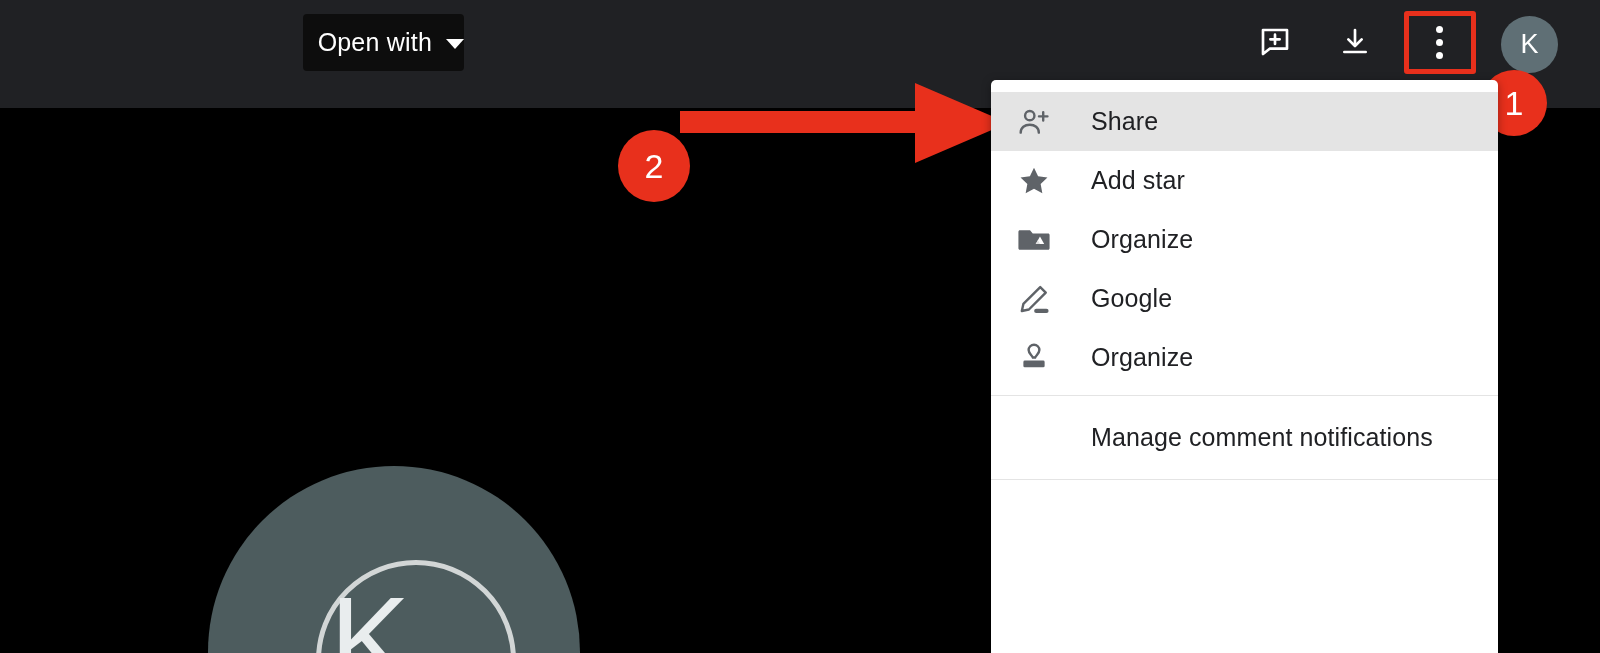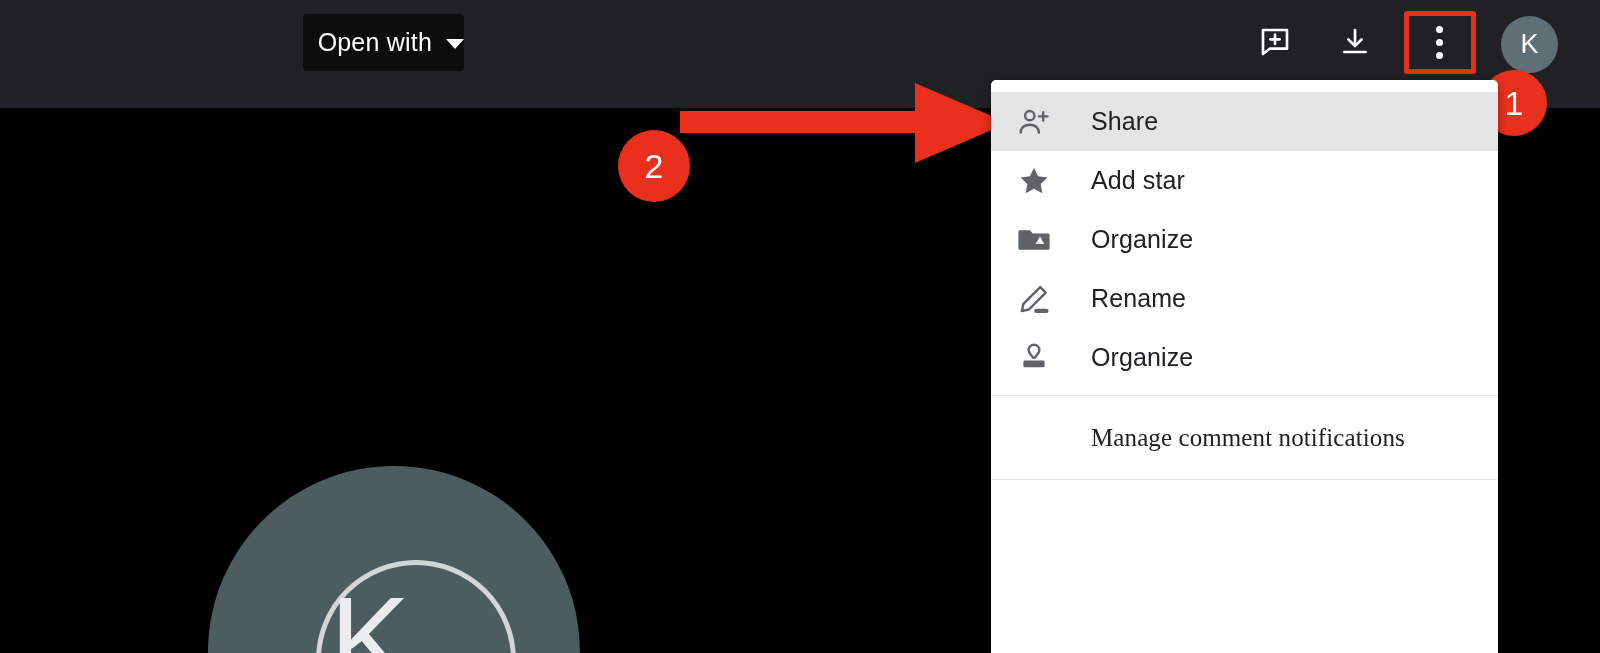--- a/index.html
+++ b/index.html
@@ -81,21 +81,21 @@
   .menu-item.selected { background:#e4e4e4; }
   .mi-icon {
     width:46px; min-width:46px; height:40px;
     display:flex; align-items:center; justify-content:flex-start;
     color:#5f6368;
   }
   .mi-label {
     font-size:25px; color:#202124; margin-left:28px;
     letter-spacing:.1px; white-space:nowrap;
   }
-  .menu-item.noicon .mi-label { margin-left:74px;font-family:Liberation Serif, serif; }
+  .menu-item.noicon .mi-label { margin-left:74px; }
   .sep-wide { height:1px; background:#e4e4e4; }
 
   
   .doc-circle {
     position:absolute; left:208px; top:466px; width:372px; height:372px;
     border-radius:50%; background:#4d5c5e;
   }
   .doc-k {
     position:absolute; left:330px; top:570px;
     font-size:120px; color:#e9edee; font-family:"Liberation Sans", sans-serif;
@@ -200,21 +200,21 @@
       <span class="mi-label">Organize</span>
     </div>
 
     <div class="menu-item">
       <span class="mi-icon">
         <svg width="34" height="34" viewBox="0 0 24 24" fill="none" stroke="#5f6368" stroke-width="1.7" stroke-linejoin="round">
           <path d="M16.4 3.6l3.9 3.9L8.4 19.4l-5 1.1 1.1-5z"></path>
           <path d="M13.6 20.4h7.2" stroke-width="3" stroke-linecap="round"></path>
         </svg>
       </span>
-      <span class="mi-label">Rename</span>
+      <span class="mi-label">Google</span>
     </div>
 
     <div class="menu-item">
       <span class="mi-icon">
         <svg width="34" height="34" viewBox="0 0 24 24" fill="none" stroke="#5f6368" stroke-width="1.7">
           <path d="M12 2.6c2.1 0 3.8 1.7 3.8 3.8 0 2.3-2.3 3.6-3 5.3h-1.6c-.7-1.7-3-3-3-5.3 0-2.1 1.7-3.8 3.8-3.8z"></path>
           <rect x="4.5" y="13.8" width="15" height="4.8" rx="1" fill="#5f6368" stroke="none"></rect>
         </svg>
       </span>
       <span class="mi-label">Organize</span>

